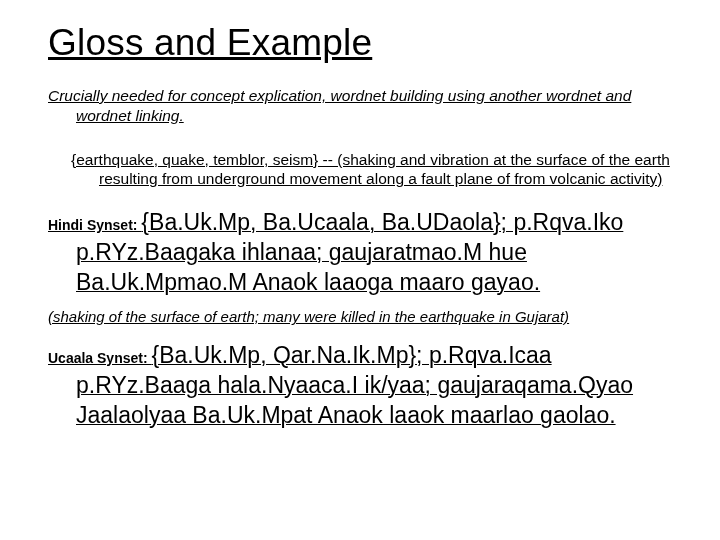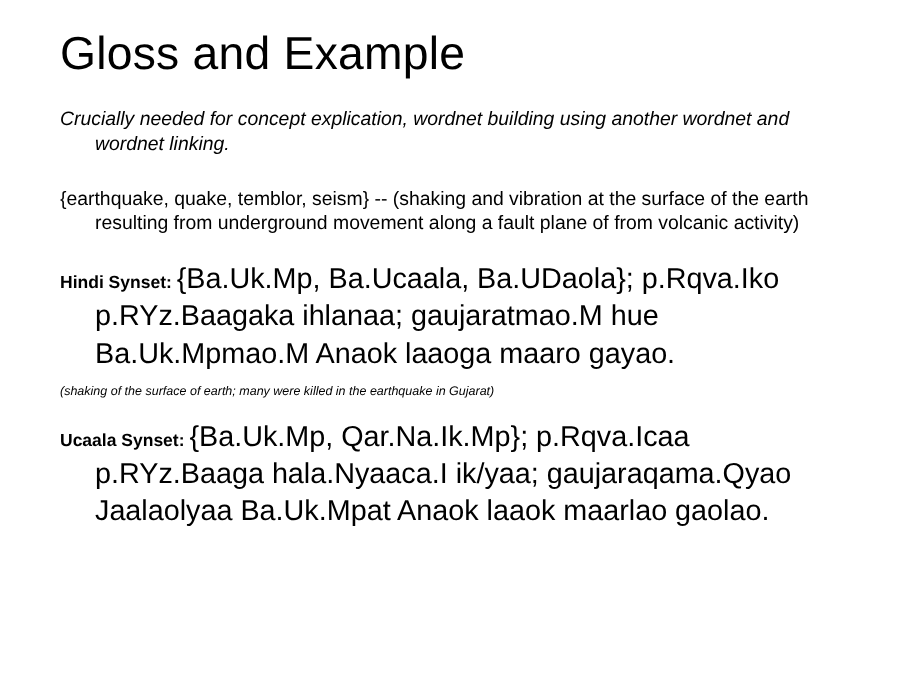--- a/index.html
+++ b/index.html
@@ -10,56 +10,58 @@
     background: #fff;
     font-family: Verdana, Geneva, sans-serif;
     color: #000;
     overflow: hidden;
   }
   .slide {
     box-sizing: border-box;
     padding: 22px 38px 22px 48px;
     width: 720px;
     height: 436px;
+    text-decoration: underline;
   }
   .title {
     font-size: 37px;
     font-weight: 400;
     margin: 0 0 22px 0;
     letter-spacing: 0.2px;
   }
   .para {
     font-size: 15.5px;
     line-height: 1.25;
     margin: 0 0 20px 0;
     padding-left: 0;
     text-indent: 0;
   }
   .hang {
     padding-left: 28px;
     text-indent: -28px;
+    margin-left: 23px;
   }
   .label {
     font-weight: 700;
     font-size: 14px;
     margin-top: 12px;
   }
   .synset-inner {
     font-size: 23px;
   }
   .synset-block {
     font-size: 15.5px;
     line-height: 1.3;
     margin: 0 0 10px 0;
     padding-left: 28px;
     text-indent: -28px;
   }
   .gloss-italic {
     font-style: italic;
-    font-size: 10px;
+    font-size: 15px;
     line-height: 1.25;
     margin: 0 0 14px 0;
     padding-left: 28px;
     text-indent: -28px;
   }
   .lead-italic {
     font-style: italic;
     font-size: 15.5px;
     line-height: 1.28;
     margin: 0 0 24px 0;

